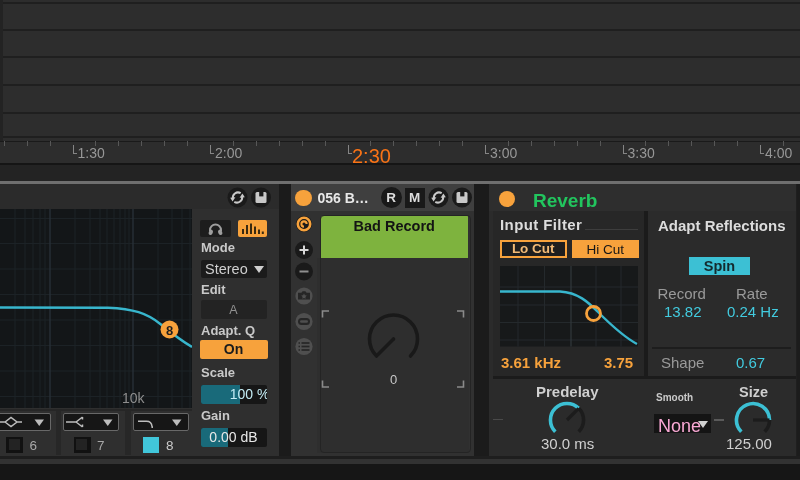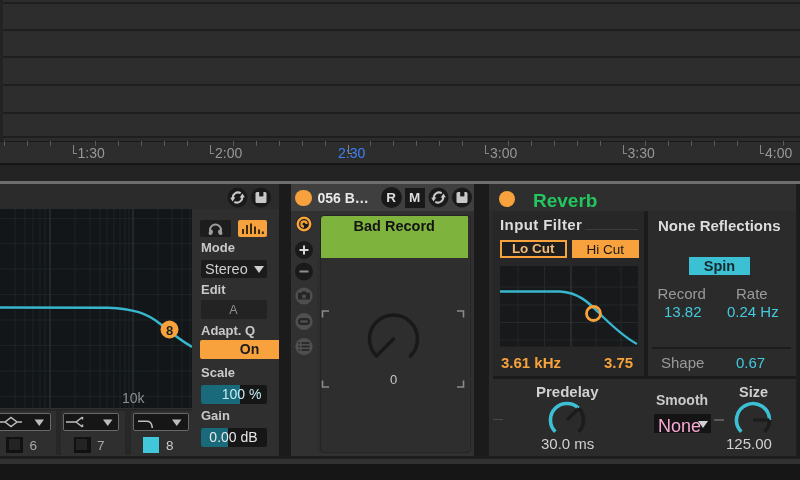--- a/index.html
+++ b/index.html
@@ -36,21 +36,21 @@
   <div class="abs" style="left:210.0px;top:144.5px;width:1px;height:9.5px;background:#858585;"></div>
   <div class="abs" style="left:210.0px;top:153px;width:4px;height:1px;background:#858585;"></div>
   <div class="abs" style="left:215.0px;top:144.5px;color:#979797;font-size:14px;">2:00</div>
   <div class="abs" style="left:232.9px;top:141px;width:1px;height:5px;background:#575757;"></div>
   <div class="abs" style="left:255.8px;top:141px;width:1px;height:5px;background:#575757;"></div>
   <div class="abs" style="left:278.8px;top:141px;width:1px;height:5px;background:#575757;"></div>
   <div class="abs" style="left:301.7px;top:141px;width:1px;height:5px;background:#575757;"></div>
   <div class="abs" style="left:324.6px;top:141px;width:1px;height:5px;background:#575757;"></div>
   <div class="abs" style="left:347.5px;top:144.5px;width:1px;height:9.5px;background:#858585;"></div>
   <div class="abs" style="left:347.5px;top:153px;width:4px;height:1px;background:#858585;"></div>
-  <div class="abs" style="left:338px;top:144.5px;color:#3b82f6;font-size:14px;">2:30</div>
+  <div class="abs" style="left:352px;top:144.5px;color:#f97316;font-size:20px;">2:30</div>
   <div class="abs" style="left:370.4px;top:141px;width:1px;height:5px;background:#575757;"></div>
   <div class="abs" style="left:393.3px;top:141px;width:1px;height:5px;background:#575757;"></div>
   <div class="abs" style="left:416.3px;top:141px;width:1px;height:5px;background:#575757;"></div>
   <div class="abs" style="left:439.2px;top:141px;width:1px;height:5px;background:#575757;"></div>
   <div class="abs" style="left:462.1px;top:141px;width:1px;height:5px;background:#575757;"></div>
   <div class="abs" style="left:485.0px;top:144.5px;width:1px;height:9.5px;background:#858585;"></div>
   <div class="abs" style="left:485.0px;top:153px;width:4px;height:1px;background:#858585;"></div>
   <div class="abs" style="left:490.0px;top:144.5px;color:#979797;font-size:14px;">3:00</div>
   <div class="abs" style="left:507.9px;top:141px;width:1px;height:5px;background:#575757;"></div>
   <div class="abs" style="left:530.8px;top:141px;width:1px;height:5px;background:#575757;"></div>
@@ -156,27 +156,27 @@
   <div class="lbl" style="left:201px;top:240px;">Mode</div>
   <div class="abs" style="left:200.5px;top:259.5px;width:66px;height:18px;background:#1b1b1b;border-radius:2px;">
     <span style="position:absolute;left:4.5px;top:2px;color:#cfcfcf;font-size:14.5px;line-height:1.05;">Stereo</span>
     <span style="position:absolute;right:3px;top:6px;width:0;height:0;border-left:5.5px solid transparent;border-right:5.5px solid transparent;border-top:7px solid #cfcfcf;"></span>
   </div>
   <div class="lbl" style="left:201px;top:282px;">Edit</div>
   <div class="abs" style="left:200.5px;top:300px;width:66px;height:18.5px;background:#232323;border-radius:2px;text-align:center;">
     <span style="color:#909090;font-size:12.5px;line-height:18.5px;">A</span>
   </div>
   <div class="lbl" style="left:201px;top:322.5px;">Adapt. Q</div>
-  <div class="abs" style="left:199.5px;top:340px;width:68px;height:19px;background:#f7a23c;border-radius:2px;text-align:center;padding-left:16px;">
+  <div class="abs" style="left:199.5px;top:340px;width:68px;height:19px;background:#f7a23c;border-radius:2px;text-align:center;">
     <span style="color:#1c1c1c;font-size:14px;font-weight:bold;line-height:19px;">On</span>
   </div>
   <div class="lbl" style="left:201px;top:364.5px;">Scale</div>
   <div class="abs" style="left:200.5px;top:385px;width:66px;height:18.5px;background:#161616;border-radius:2px;overflow:hidden;">
     <div class="abs" style="left:0;top:0;width:39px;height:18.5px;background:#196a7a;"></div>
-    <div class="abs" style="left:8px;top:0;width:66px;text-align:center;color:#c4ecf4;font-size:14px;line-height:18.5px;">100&nbsp;%</div>
+    <div class="abs" style="left:16px;top:0;width:66px;text-align:center;color:#c4ecf4;font-size:14px;line-height:18.5px;">100&nbsp;%</div>
   </div>
   <div class="lbl" style="left:201px;top:407.5px;">Gain</div>
   <div class="abs" style="left:200.5px;top:428px;width:66px;height:18.5px;background:#161616;border-radius:2px;overflow:hidden;">
     <div class="abs" style="left:0;top:0;width:27px;height:18.5px;background:#196a7a;"></div>
     <div class="abs" style="left:0;top:0;width:66px;text-align:center;color:#e8e8e8;font-size:14px;line-height:18.5px;">0.00&nbsp;dB</div>
   </div>
 
   <div class="abs" style="left:0;top:409px;width:192px;height:2px;background:#262626;"></div>
   <div class="abs" style="left:-6px;top:412.5px;width:55px;height:16.5px;background:#161616;border:1px solid #686868;border-radius:2px;"></div>
   <div class="abs" style="left:63px;top:412.5px;width:54px;height:16.5px;background:#161616;border:1px solid #686868;border-radius:2px;"></div>
@@ -305,21 +305,21 @@
         <line x1="0" y1="74" x2="138" y2="74"></line>
     </g>
     <line x1="71" y1="0" x2="71" y2="80.5" stroke="#31383c" stroke-width="1.2"></line>
     <path d="M0 25.5 L60 25.5 C 78 26.5 88 36 98 46 C 112 60 124 71 137 78" fill="none" stroke="#38b6cd" stroke-width="2.4"></path>
     <circle cx="93.5" cy="47.5" r="7" fill="none" stroke="#f7a23c" stroke-width="2.8"></circle>
   </svg>
   <div class="lbl" style="left:501px;top:354.5px;color:#f7a23c;font-size:15px;line-height:1.05;">3.61 kHz</div>
   <div class="lbl" style="left:604px;top:354.5px;color:#f7a23c;font-size:15px;line-height:1.05;">3.75</div>
 
   <div class="abs" style="left:643.5px;top:211px;width:4.5px;height:164.5px;background:#1b1b1b;"></div>
-  <div class="lbl" style="left:658px;top:217.5px;color:#dcdcdc;font-size:15px;line-height:1.05;">None Reflections</div>
+  <div class="lbl" style="left:658px;top:217.5px;color:#dcdcdc;font-size:15px;line-height:1.05;">Adapt Reflections</div>
   <div class="abs" style="left:689px;top:256.5px;width:61px;height:18px;background:#3cc0d4;text-align:center;">
     <span style="color:#142a2e;font-size:14.5px;font-weight:bold;line-height:18px;">Spin</span></div>
   <div class="lbl" style="left:657.5px;top:285.5px;color:#9a9a9a;font-weight:normal;font-size:15px;line-height:1.05;">Record</div>
   <div class="lbl" style="left:736px;top:285.5px;color:#9a9a9a;font-weight:normal;font-size:15px;line-height:1.05;">Rate</div>
   <div class="lbl" style="left:664px;top:304px;color:#42cbdf;font-weight:normal;font-size:15px;line-height:1.05;">13.82</div>
   <div class="lbl" style="left:727px;top:304px;color:#42cbdf;font-weight:normal;font-size:15px;line-height:1.05;">0.24 Hz</div>
   <div class="abs" style="left:652px;top:347px;width:139px;height:1.5px;background:#1d1d1d;"></div>
   <div class="lbl" style="left:661px;top:354.5px;color:#9a9a9a;font-weight:normal;font-size:15px;line-height:1.05;">Shape</div>
   <div class="lbl" style="left:736px;top:354.5px;color:#42cbdf;font-weight:normal;font-size:15px;line-height:1.05;">0.67</div>
   <div class="abs" style="left:795.5px;top:184px;width:1.5px;height:271.5px;background:#1f1f1f;"></div>
@@ -327,21 +327,21 @@
 
   <div class="abs" style="left:493px;top:375.5px;width:302.5px;height:3.5px;background:#1b1b1b;"></div>
   <div class="abs" style="left:493px;top:379px;width:302.5px;height:76.5px;background:#2b2b2b;"></div>
   <div class="lbl" style="left:536px;top:384px;color:#d0d0d0;font-size:15px;line-height:1.05;">Predelay</div>
   <svg class="abs" style="left:548px;top:400.5px;" width="38" height="38" viewBox="0 0 38 38">
     <path d="M7.3 30.7 A16.5 16.5 0 1 1 30.7 7.3" fill="none" stroke="#3cc0d4" stroke-width="3.6"></path>
     <path d="M30.7 7.3 A16.5 16.5 0 0 1 30.7 30.7" fill="none" stroke="#1c1c1c" stroke-width="3.6"></path>
     <line x1="19" y1="19" x2="30.7" y2="7.3" stroke="#1c1c1c" stroke-width="3.2"></line>
   </svg>
   <div class="lbl" style="left:541px;top:436px;color:#d0d0d0;font-weight:normal;font-size:15px;line-height:1.05;">30.0 ms</div>
-  <div class="lbl" style="left:656px;top:392.5px;color:#c9c9c9;font-size:14px;line-height:1.05;">Smooth</div>
+  <div class="lbl" style="left:656px;top:392.5px;color:#c9c9c9;font-size:10px;line-height:1.05;">Smooth</div>
   <div class="abs" style="left:654px;top:414px;width:57px;height:19px;background:#141414;">
     <span style="position:absolute;left:4px;top:2.5px;color:#f9a8d4;font-size:18px;line-height:1.05;">None</span>
     <span style="position:absolute;right:3px;top:6.5px;width:0;height:0;border-left:5.5px solid transparent;border-right:5.5px solid transparent;border-top:7px solid #d0d0d0;"></span>
   </div>
   <div class="abs" style="left:714px;top:419px;width:10px;height:1.5px;background:#5a5a5a;"></div>
   <div class="abs" style="left:493px;top:418.5px;width:10px;height:1.5px;background:#4a4a4a;"></div>
   <div class="lbl" style="left:739px;top:385px;color:#d0d0d0;font-size:14.5px;line-height:1.05;">Size</div>
   <svg class="abs" style="left:733.5px;top:400.5px;" width="38" height="38" viewBox="0 0 38 38">
     <path d="M7.3 30.7 A16.5 16.5 0 1 1 35.5 19" fill="none" stroke="#3cc0d4" stroke-width="3.6"></path>
     <path d="M35.5 19 A16.5 16.5 0 0 1 30.7 30.7" fill="none" stroke="#1c1c1c" stroke-width="3.6"></path>

